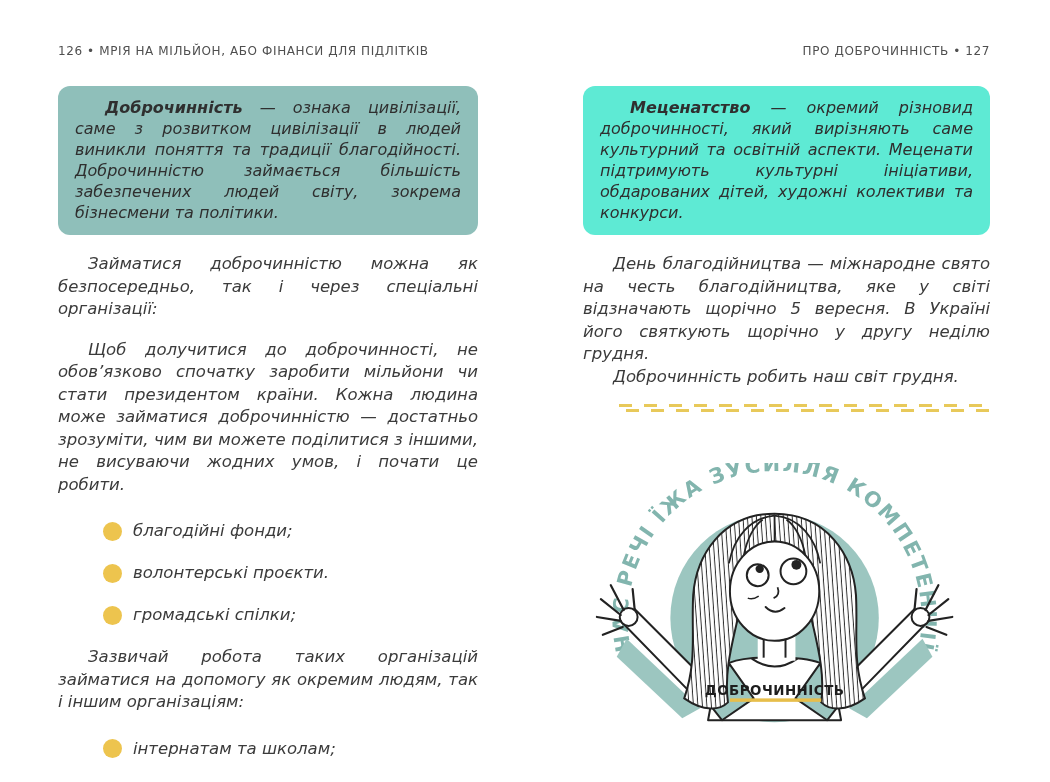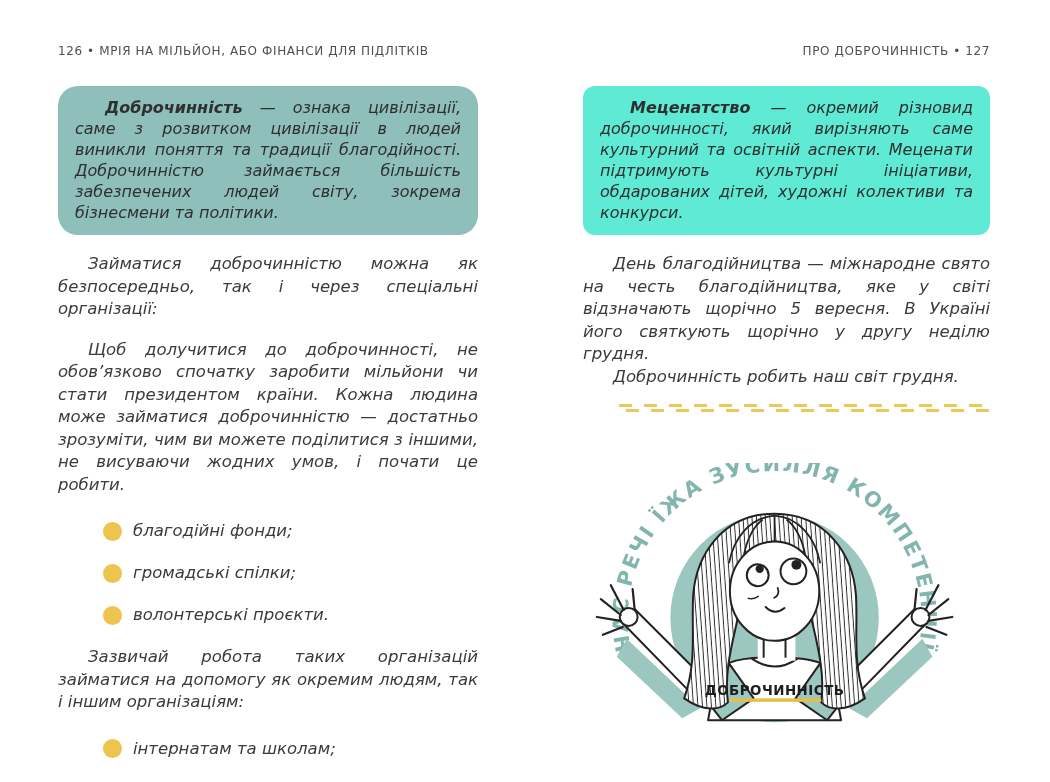--- a/index.html
+++ b/index.html
@@ -14,21 +14,21 @@
   .pg-header{
     font-size:12px;color:#4f4f4f;letter-spacing:.6px;line-height:14px;
     font-family:"DejaVu Sans", sans-serif;white-space:nowrap;
   }
   .page-right .pg-header{text-align:right;}
   .defbox{
     border-radius:12px;padding:11px 17px 12px;margin-top:28px;
     font-style:italic;font-size:16px;line-height:21px;color:#2f2f2f;
     text-align:justify;text-indent:30px;
   }
-  .defbox-teal{background:#8FBFBA;border-radius:20px;}
+  .defbox-teal{background:#8FBFBA;}
   .defbox-yellow{background:#5eead4;}
   .defbox .term{font-weight:bold;}
   p.body{
     font-style:italic;font-size:16.5px;line-height:22.5px;color:#3b3b3b;
     text-align:justify;text-indent:30px;margin:18px 0 0 0;
   }
   p.body.no-gap{margin-top:0;}
   ul.dots{list-style:none;margin:24px 0 0 0;padding:0 0 0 45px;text-align:center;}
   ul.dots li{
     display:flex;align-items:center;gap:11px;margin-bottom:20px;
@@ -61,25 +61,25 @@
     <p class="body">Займатися доброчинністю можна як безпосередньо, так і через спеціальні організації:</p>
     <p class="body">Щоб долучитися до доброчинності, не обов’язково спочатку заробити мільйони чи стати президентом країни. Кожна людина може займатися доброчинністю — достатньо зрозуміти, чим ви можете поділитися з іншими, не висуваючи жодних умов, і почати це робити.</p>
 
     <ul class="dots">
       <li>
         <span class="dot"></span>
         <span>благодійні фонди;</span>
       </li>
       <li>
         <span class="dot"></span>
+        <span>волонтерські проєкти.</span>
+      </li>
+      <li>
+        <span class="dot"></span>
         <span>громадські спілки;</span>
-      </li>
-      <li>
-        <span class="dot"></span>
-        <span>волонтерські проєкти.</span>
       </li>
     </ul>
 
     <p class="body no-gap">Зазвичай робота таких організацій займатися на допомогу як окремим людям, так і іншим організаціям:</p>
 
     <ul class="dots">
       <li>
         <span class="dot"></span>
         <span>інтернатам та школам;</span>
       </li>

